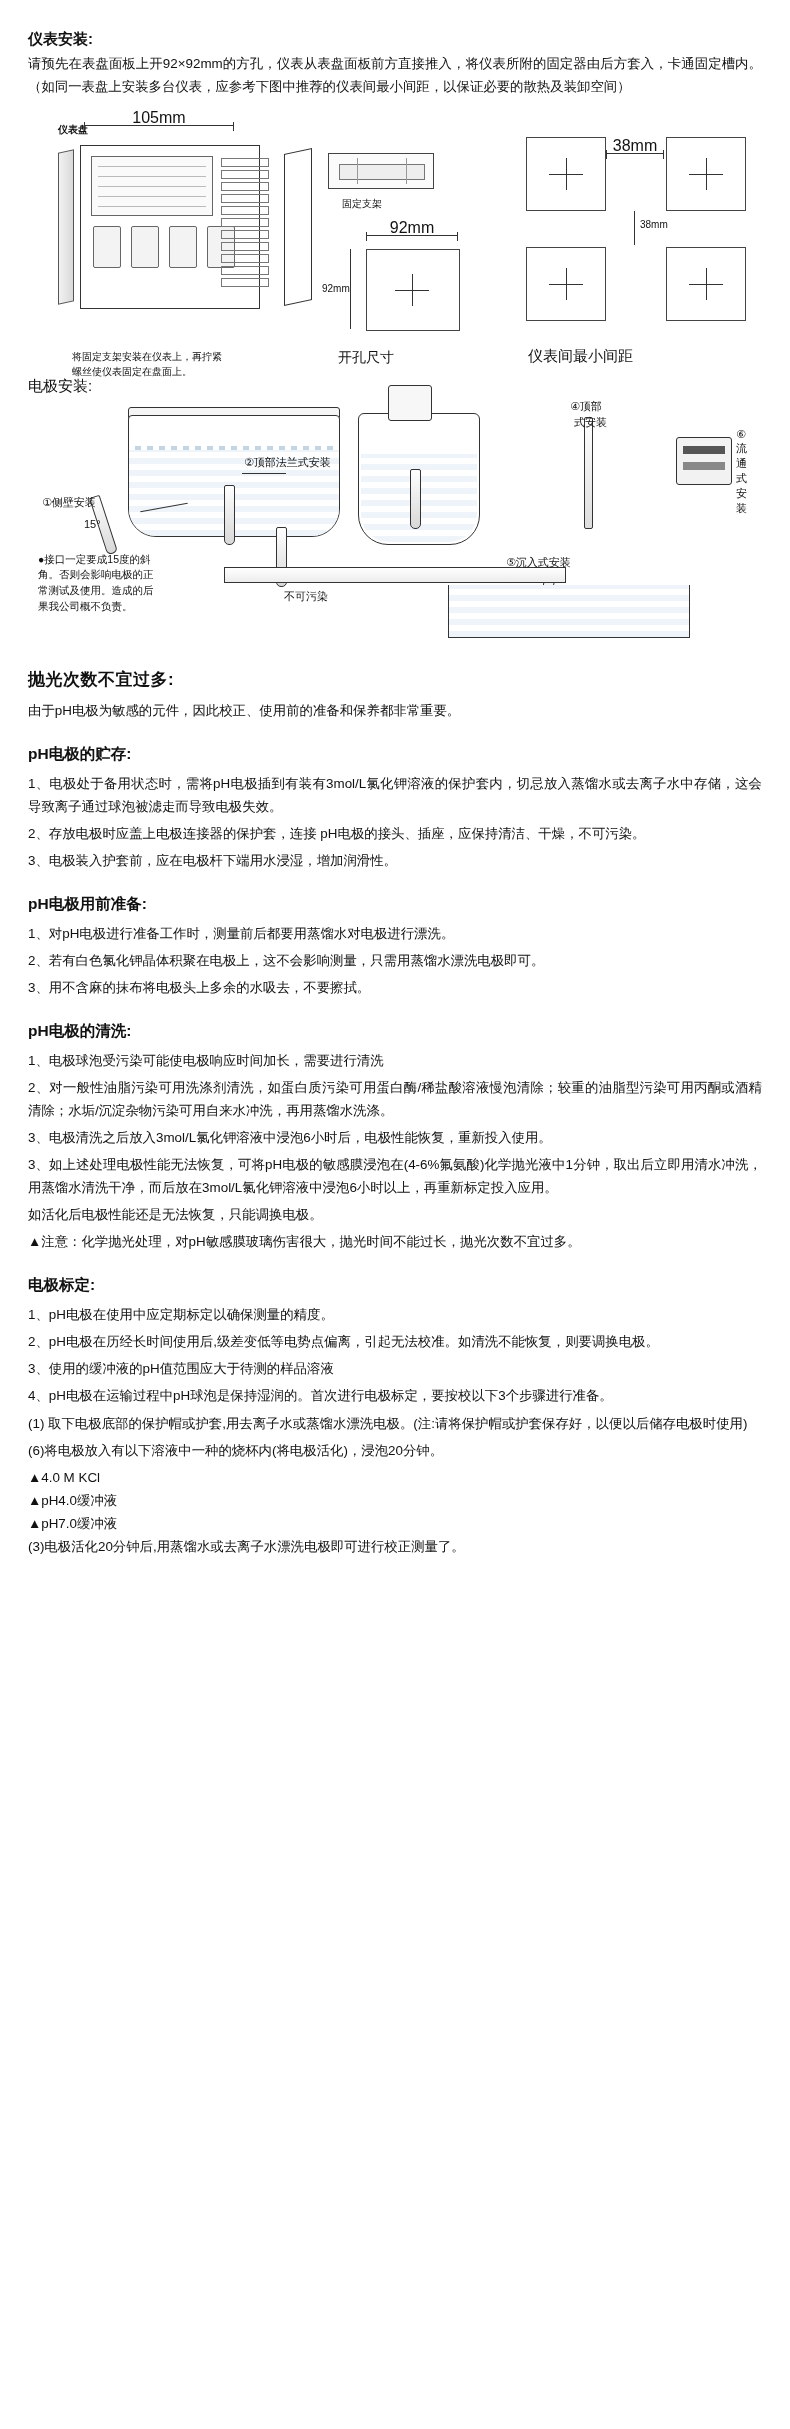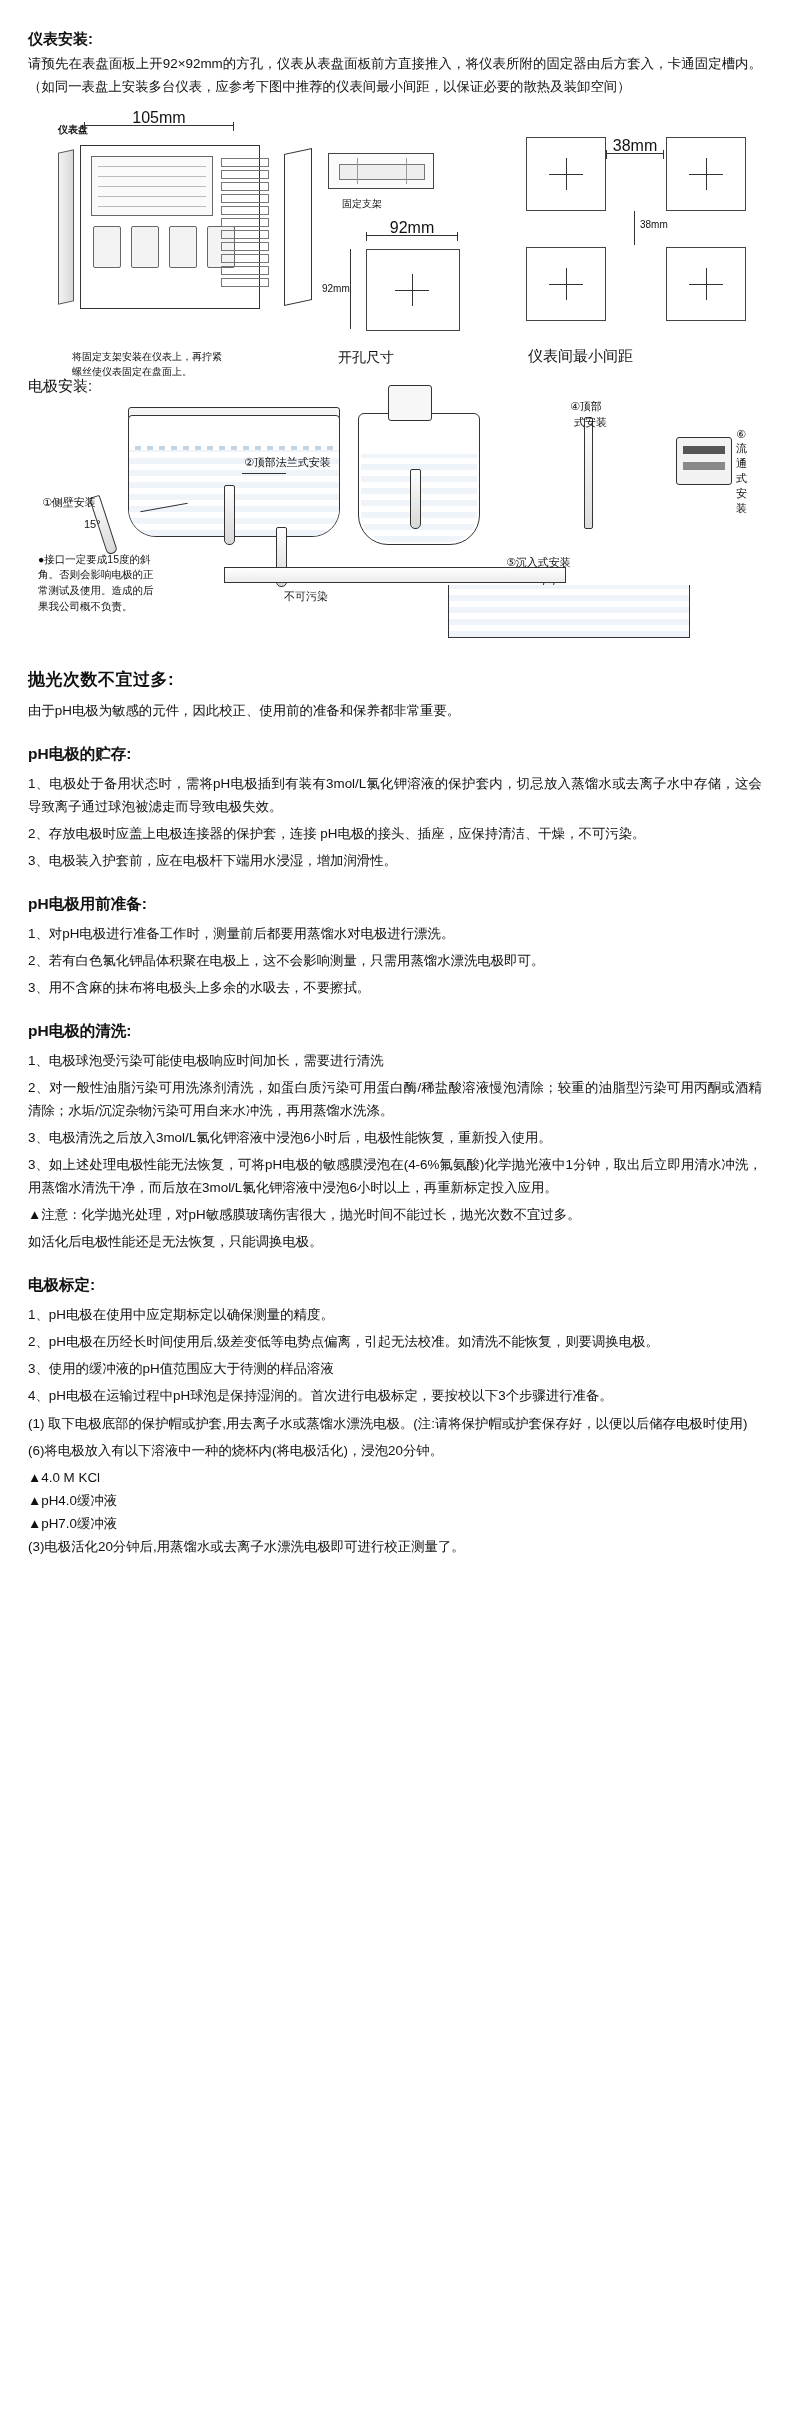--- a/index.html
+++ b/index.html
@@ -301,22 +301,22 @@
     <h3 class="sub">pH电极用前准备:</h3>
     <p class="body">1、对pH电极进行准备工作时，测量前后都要用蒸馏水对电极进行漂洗。</p>
     <p class="body">2、若有白色氯化钾晶体积聚在电极上，这不会影响测量，只需用蒸馏水漂洗电极即可。</p>
     <p class="body">3、用不含麻的抹布将电极头上多余的水吸去，不要擦拭。</p>
 
     <h3 class="sub">pH电极的清洗:</h3>
     <p class="body">1、电极球泡受污染可能使电极响应时间加长，需要进行清洗</p>
     <p class="body">2、对一般性油脂污染可用洗涤剂清洗，如蛋白质污染可用蛋白酶/稀盐酸溶液慢泡清除；较重的油脂型污染可用丙酮或酒精清除；水垢/沉淀杂物污染可用自来水冲洗，再用蒸馏水洗涤。</p>
     <p class="body">3、电极清洗之后放入3mol/L氯化钾溶液中浸泡6小时后，电极性能恢复，重新投入使用。</p>
     <p class="body">3、如上述处理电极性能无法恢复，可将pH电极的敏感膜浸泡在(4-6%氟氨酸)化学抛光液中1分钟，取出后立即用清水冲洗，用蒸馏水清洗干净，而后放在3mol/L氯化钾溶液中浸泡6小时以上，再重新标定投入应用。</p>
+    <p class="body">如活化后电极性能还是无法恢复，只能调换电极。</p>
     <p class="body warn">▲注意：化学抛光处理，对pH敏感膜玻璃伤害很大，抛光时间不能过长，抛光次数不宜过多。</p>
-    <p class="body">如活化后电极性能还是无法恢复，只能调换电极。</p>
 
     <h3 class="sub">电极标定:</h3>
     <p class="body">1、pH电极在使用中应定期标定以确保测量的精度。</p>
     <p class="body">2、pH电极在历经长时间使用后,级差变低等电势点偏离，引起无法校准。如清洗不能恢复，则要调换电极。</p>
     <p class="body">3、使用的缓冲液的pH值范围应大于待测的样品溶液</p>
     <p class="body">4、pH电极在运输过程中pH球泡是保持湿润的。首次进行电极标定，要按校以下3个步骤进行准备。</p>
     <p class="body">(1) 取下电极底部的保护帽或护套,用去离子水或蒸馏水漂洗电极。(注:请将保护帽或护套保存好，以便以后储存电极时使用)</p>
     <p class="body">(6)将电极放入有以下溶液中一种的烧杯内(将电极活化)，浸泡20分钟。</p>
     <p class="body tight">▲4.0 M KCl</p>
     <p class="body tight">▲pH4.0缓冲液</p>

